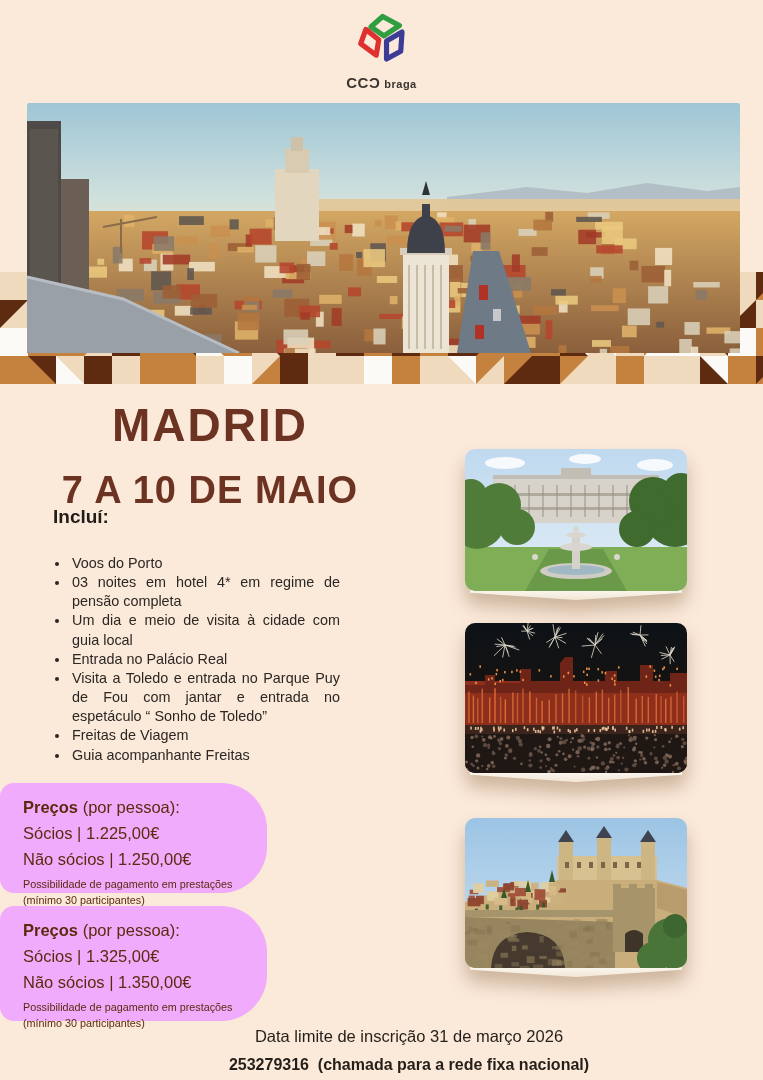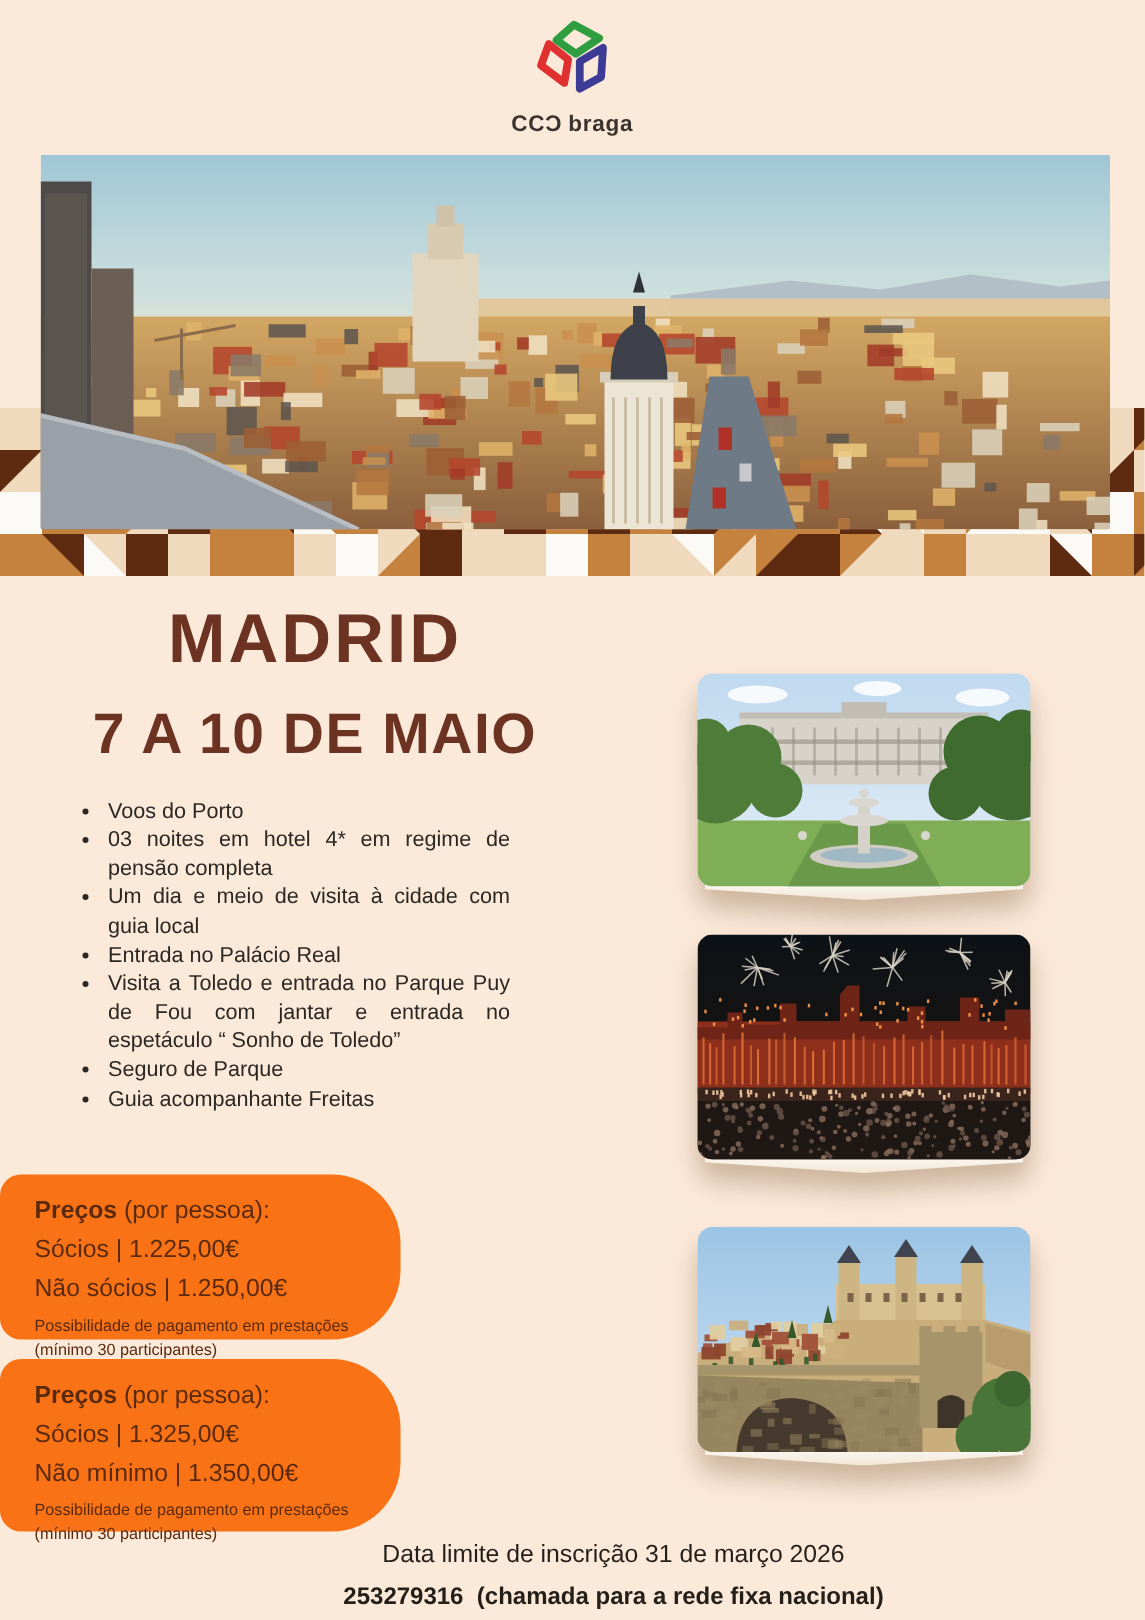--- a/index.html
+++ b/index.html
@@ -8,21 +8,21 @@
     background:#fbe9da;
     font-family:"Liberation Sans", sans-serif;
   }
   .abs { position:absolute; }
 
   
   .logo { left:0; right:0; top:10px; text-align:center; z-index:3; }
   .logo-mark { width:84px; height:62px; display:block; margin:0 auto; }
   .logo-text { margin-top:2px; color:#3a332e; letter-spacing:.5px; }
   .logo-text .brand { font-weight:bold; font-size:15px; }
-  .logo-text .sub   { font-weight:bold; font-size:15px; margin-left:4px; }
+  .logo-text .sub   { font-weight:bold; font-size:11px; margin-left:4px; }
 
   
   .band { left:0; top:272px; width:763px; height:112px; z-index:1; }
   .hero { left:27px; top:103px; width:713px; height:250px; z-index:2; overflow:hidden; border-radius:2px; }
   .hero svg { display:block; }
 
   
   .title { left:0; top:398px; width:420px; text-align:center; color:#6d3322; font-weight:bold; z-index:3; }
   .title .l1 { font-size:46px; letter-spacing:2px; }
   .title .l2 { font-size:38px; letter-spacing:1px; margin-top:17px; }
@@ -36,21 +36,21 @@
   
   .pc { position:absolute; left:465px; width:222px; z-index:2;
         filter: drop-shadow(0 12px 9px rgba(130,95,55,.38)); }
   .pc svg { display:block; border-radius:10px; position:relative; }
   .pc .paper { position:absolute; left:5px; right:5px; bottom:-9px; height:16px;
         background:linear-gradient(#ffffff,#f2e7d6);
         clip-path:polygon(0 0,100% 0,100% 55%,50% 100%,0 55%); }
   .pc1 { top:449px; } .pc2 { top:623px; } .pc3 { top:818px; }
 
   
-  .price { left:0; width:267px; background:#f97316; color:#5b2a0e;
+  .price { left:0; width:267px; background:#f0abfc; color:#5b2a0e;
            border-radius:14px 46px 46px 14px; box-sizing:border-box;
            padding:15px 20px 0 23px; z-index:3; }
   .p1 { top:783px; height:110px; }
   .p2 { top:906px; height:115px; }
   .price .h   { font-size:16.5px; margin-bottom:7px; }
   .price .h b { font-weight:bold; }
   .price .row { font-size:16.5px; margin-bottom:7px; }
   .price .note{ font-size:10.8px; line-height:1.5; }
 
   
@@ -473,27 +473,28 @@
   <path d="M0 174 L96 196 L212 250" stroke="#b8bdc4" stroke-width="3" fill="none"></path>
 </svg>
 </div>
 
 <div class="abs title">
   <div class="l1">MADRID</div>
   <div class="l2">7 A 10 DE MAIO</div>
 </div>
 
 <div class="abs includes">
+  <div class="head">Incluí:</div>
   <ul>
     <li>Voos do Porto</li>
     <li>03 noites em hotel 4* em regime de pensão completa</li>
     <li>Um dia e meio de visita à cidade com guia local</li>
     <li>Entrada no Palácio Real</li>
     <li>Visita a Toledo e entrada no Parque Puy de Fou com jantar e entrada no espetáculo “ Sonho de Toledo”</li>
-    <li>Seguro de Parque</li>
+    <li>Freitas de Viagem</li>
     <li>Guia acompanhante Freitas</li>
   </ul>
 </div>
 
 <div class="pc pc1">
   <div class="paper"></div>
   <svg viewBox="0 0 222 142" width="222" height="142">
     <defs>
         <linearGradient id="p1sky" x1="0" y1="0" x2="0" y2="1">
       <stop offset="0" stop-color="#bfd9ef"></stop>
@@ -1143,21 +1144,21 @@
   <div class="row">Não sócios | 1.250,00€</div>
   <div class="note">
     <div>Possibilidade de pagamento em prestações</div>
     <div>(mínimo 30 participantes)</div>
   </div>
 </div>
 
 <div class="abs price p2">
   <div class="h"><b>Preços</b><span> (por pessoa):</span></div>
   <div class="row">Sócios | 1.325,00€</div>
-  <div class="row">Não mínimo | 1.350,00€</div>
+  <div class="row">Não sócios | 1.350,00€</div>
   <div class="note">
     <div>Possibilidade de pagamento em prestações</div>
     <div>(mínimo 30 participantes)</div>
   </div>
 </div>
 
 <div class="abs footer">
   <div class="deadline">Data limite de inscrição 31 de março 2026</div>
   <div class="phone">253279316  (chamada para a rede fixa nacional)</div>
 </div>

